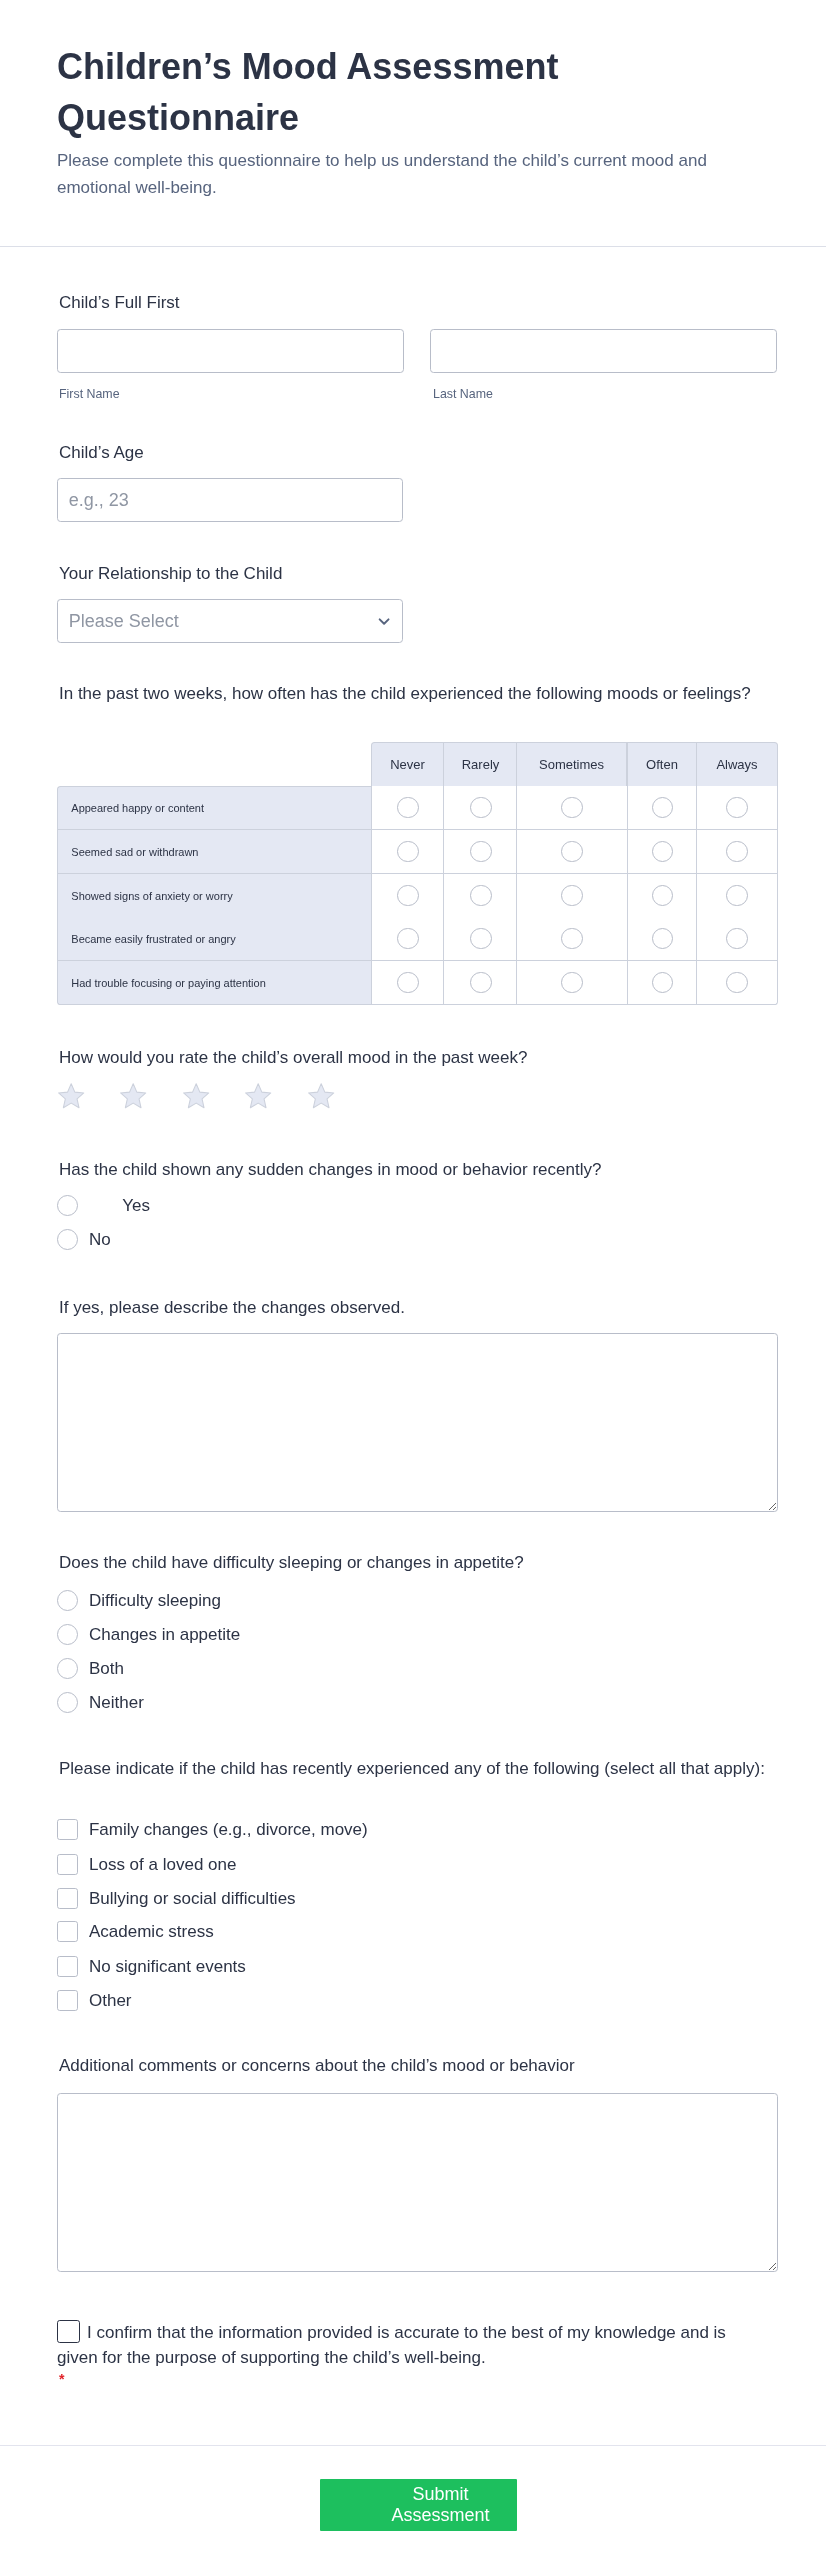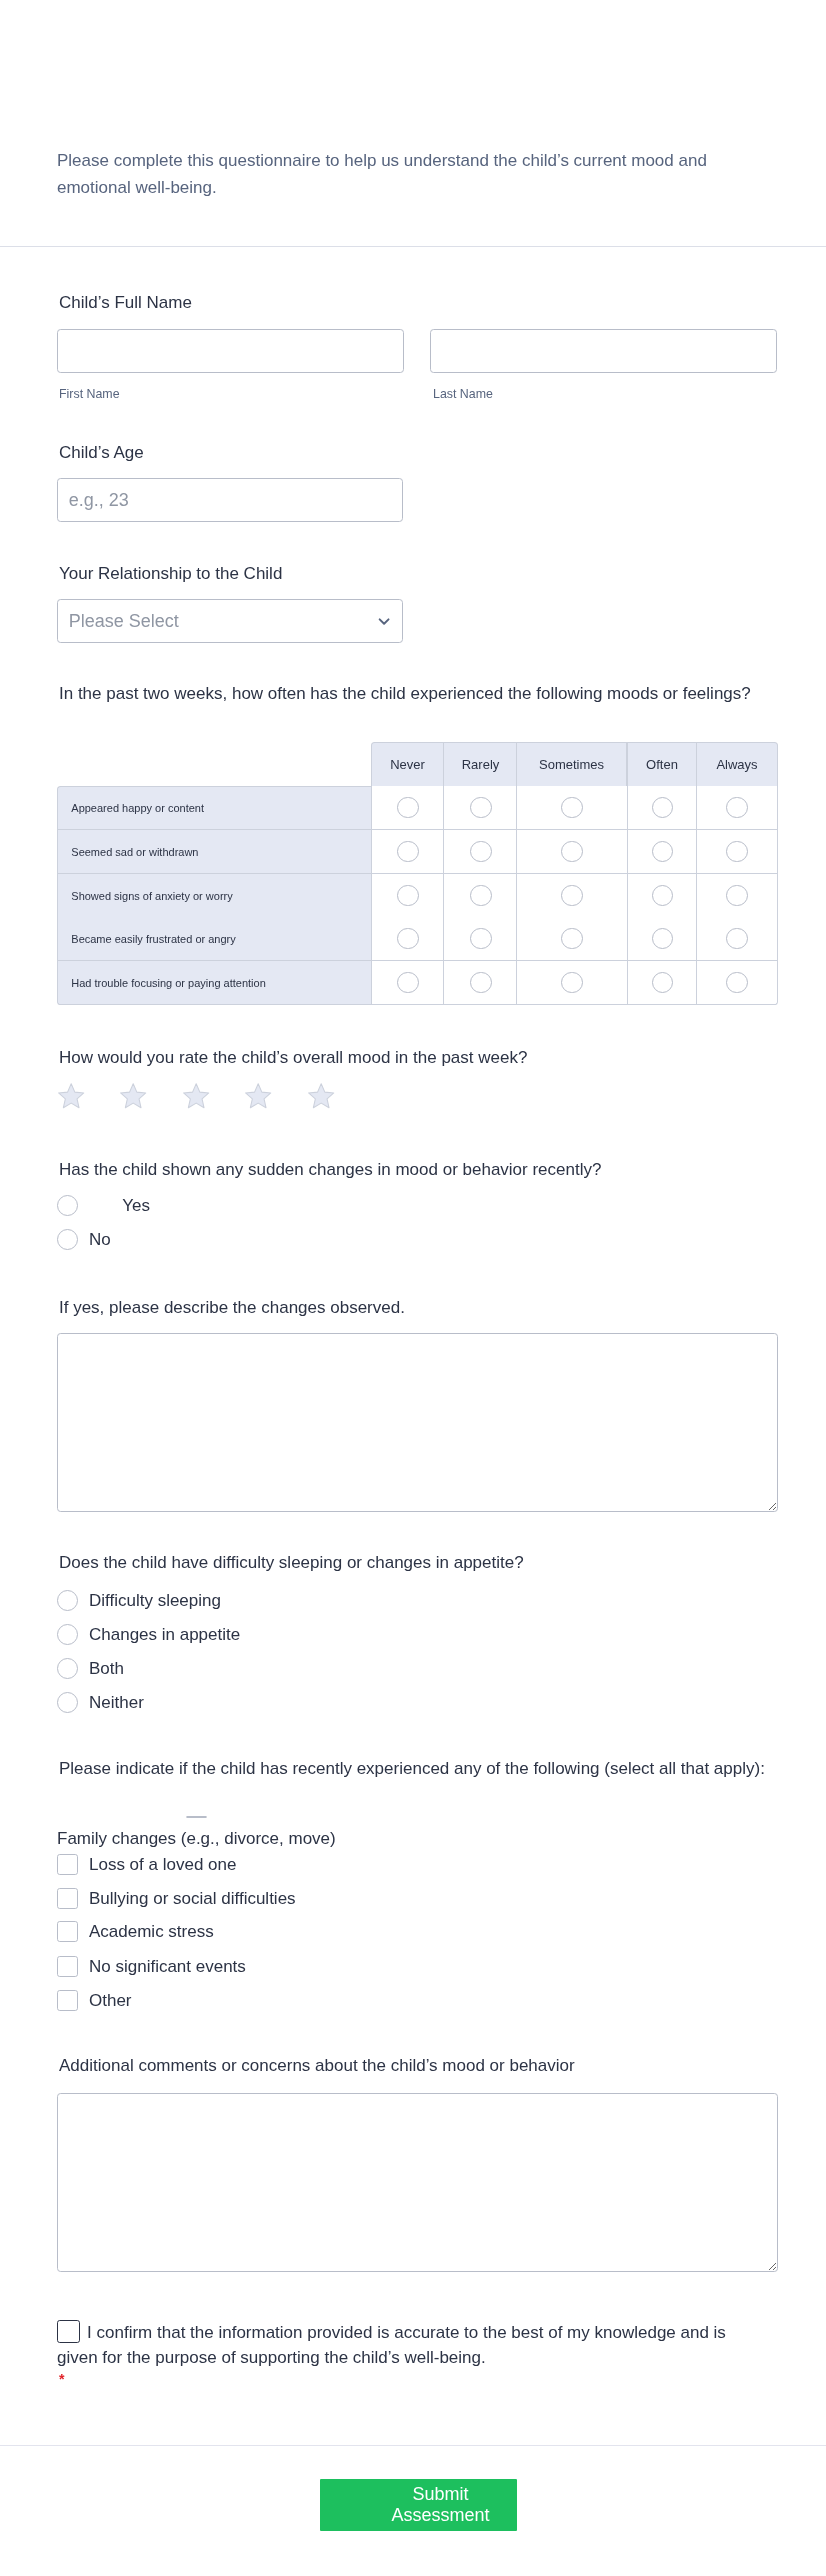--- a/index.html
+++ b/index.html
@@ -44,24 +44,25 @@
     .req { position: absolute; left: 59px; top: 2371px; color: #e0242a; font-size: 14.2px; font-weight: bold; }
 
     .footer-divider { position: absolute; left: 0; top: 2445px; width: 826px; height: 0.9px; background: #e2e4ee; }
     .submit { position: absolute; left: 320px; top: 2479px; width: 197px; height: 52px; background: #1dbf5e; color: #fff; border: none; border-radius: 1px;
               font-family: "Liberation Sans", sans-serif; font-size: 18px; cursor: pointer; padding-left: 44px; }
   </style>
 </head>
 <body>
 
 <div class="header">
+  <h1 class="title">Children’s Mood Assessment Questionnaire</h1>
   <p class="subtitle">Please complete this questionnaire to help us understand the child’s current mood and emotional well-being.</p>
 </div>
 
-<div class="label" style="top:291px;">Child’s Full Name</div>
+<div class="label" style="top:291px;">Child’s Full First</div>
 <input class="input" style="left: 57px; top: 329px; width: 347px;" value="">
 <input class="input" style="left: 430px; top: 329px; width: 347px;" value="">
 <div class="sublabel" style="left:59px; top:386px;">First Name</div>
 <div class="sublabel" style="left:433px; top:386px;">Last Name</div>
 
 <div class="label" style="top:441px;">Child’s Age</div>
 <input class="input" style="left: 57px; top: 478px; width: 346px;" placeholder="e.g., 23">
 
 <div class="label" style="top:562px;">Your Relationship to the Child</div>
 <div class="select" style="left:57px; top:599px; width:346px;">
@@ -211,21 +212,21 @@
 <label class="opt" style="top:1655px;">
   <span class="radio"></span>
   <span>Both</span>
 </label>
 <label class="opt" style="top:1689px;">
   <span class="radio"></span>
   <span>Neither</span>
 </label>
 
 <div class="label" style="top:1758px; width:711px; line-height:21.3px;">Please indicate if the child has recently experienced any of the following (select all that apply):</div>
-<label class="opt" style="top:1816px;flex-direction:column;">
+<label class="opt" style="top:1816px;">
   <span class="checkbox"></span>
   <span>Family changes (e.g., divorce, move)</span>
 </label>
 <label class="opt" style="top:1851px;">
   <span class="checkbox"></span>
   <span>Loss of a loved one</span>
 </label>
 <label class="opt" style="top:1885px;">
   <span class="checkbox"></span>
   <span>Bullying or social difficulties</span>

